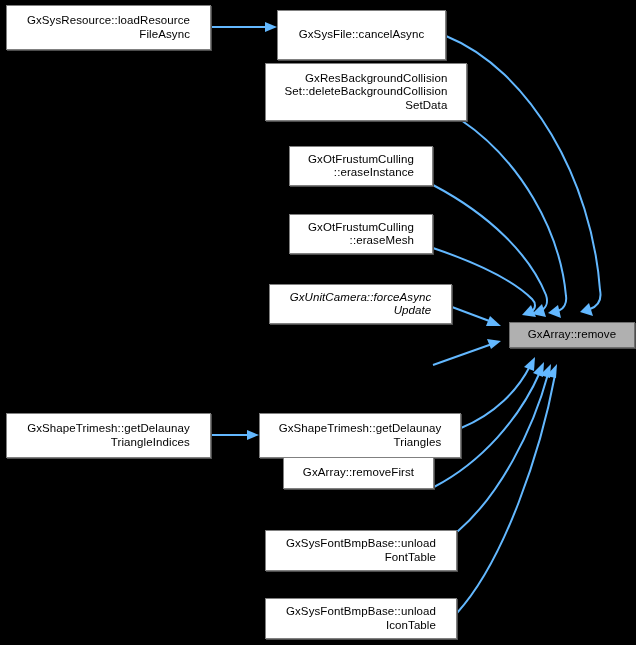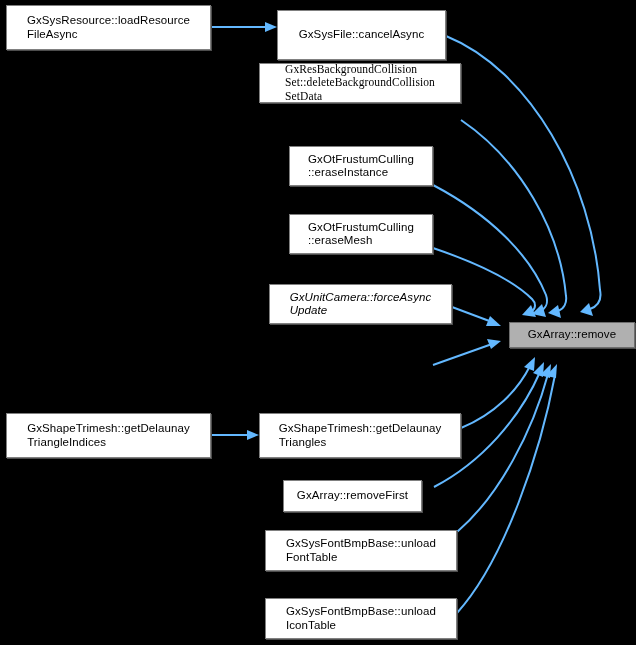--- a/index.html
+++ b/index.html
@@ -12,21 +12,21 @@
   }
   .node{
     position:absolute;
     box-sizing:border-box;
     background:#ffffff;
     border:1px solid #808080;
     box-shadow:1px 1px 0 0 #4d4d4d;
     display:flex;
     align-items:center;
     justify-content:center;
-    text-align:left;
+    text-align:right;
     color:#000000;
     font-size:11.5px;
     line-height:13.5px;
     letter-spacing:0.1px;
     padding:1px 3px;
     white-space:pre-line;
     z-index:3;
   }
   .node.highlight{
     background:#b0b0b0;
@@ -112,41 +112,41 @@
       <path class="edge" d="M457,613 C505,560 541,450 555,375"></path>
       <polygon class="head" points="557,364 546,376 556,378"></polygon>
     </g>
   </svg>
 
   <div class="node" style="left:6px;top:5px;width:205px;height:45px;">GxSysResource::loadResource
 FileAsync</div>
 
   <div class="node" style="left:277px;top:10px;width:169px;height:50px;">GxSysFile::cancelAsync</div>
 
-  <div class="node" style="left:259px;top:63px;width:202px;height:40px;font-family:Liberation Serif, serif;">GxResBackgroundCollision
+  <div class="node" style="left:265px;top:63px;width:202px;height:58px;">GxResBackgroundCollision
 Set::deleteBackgroundCollision
 SetData</div>
 
   <div class="node" style="left:289px;top:146px;width:144px;height:40px;">GxOtFrustumCulling
 ::eraseInstance</div>
 
   <div class="node" style="left:289px;top:214px;width:144px;height:40px;">GxOtFrustumCulling
 ::eraseMesh</div>
 
   <div class="node" style="left:269px;top:284px;width:183px;height:40px;font-style:italic;">GxUnitCamera::forceAsync
 Update</div>
 
 
   <div class="node" style="left:6px;top:413px;width:205px;height:45px;">GxShapeTrimesh::getDelaunay
 TriangleIndices</div>
 
   <div class="node" style="left:259px;top:413px;width:202px;height:45px;">GxShapeTrimesh::getDelaunay
 Triangles</div>
 
-  <div class="node" style="left:283px;top:480px;width:139px;height:32px;">GxArray::removeFirst</div>
+  <div class="node" style="left:283px;top:457px;width:151px;height:32px;">GxArray::removeFirst</div>
 
   <div class="node" style="left:265px;top:530px;width:192px;height:41px;">GxSysFontBmpBase::unload
 FontTable</div>
 
   <div class="node" style="left:265px;top:598px;width:192px;height:41px;">GxSysFontBmpBase::unload
 IconTable</div>
 
   <div class="node highlight" style="left:509px;top:322px;width:126px;height:26px;">GxArray::remove</div>
 
 </div>

